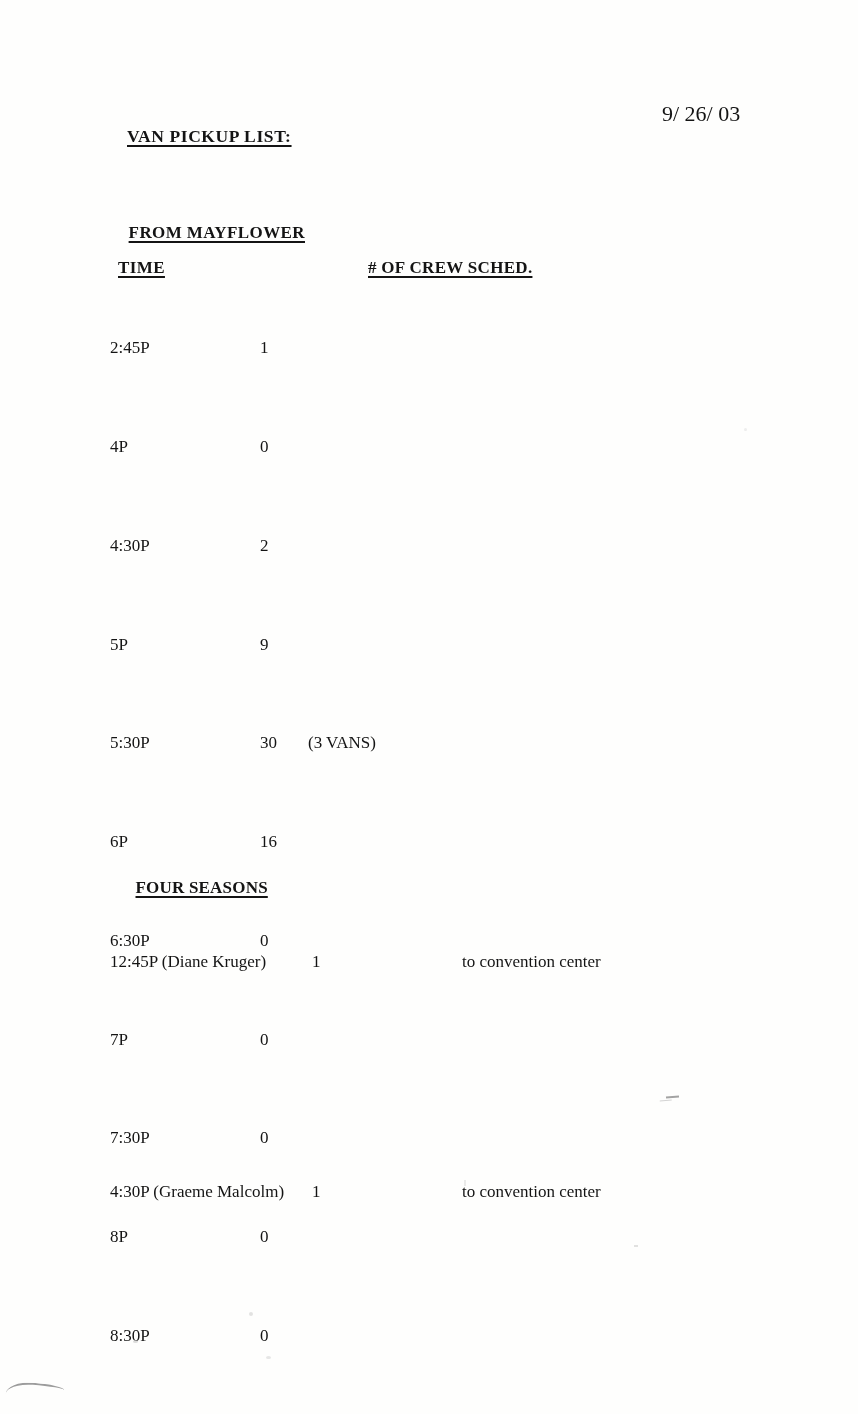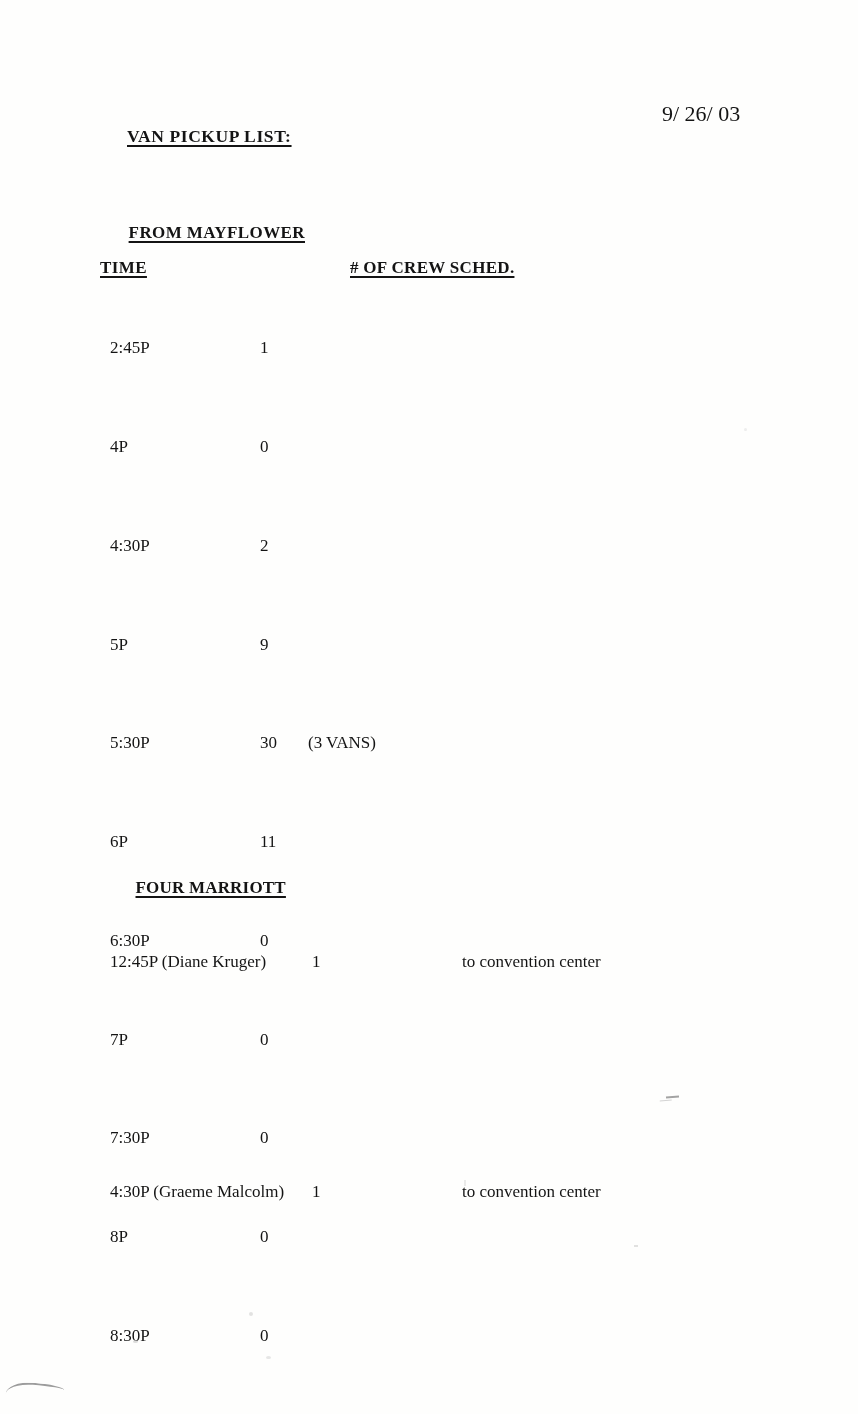--- a/index.html
+++ b/index.html
@@ -52,21 +52,21 @@
     position: absolute;
     top: 200px;
     left: 110px;
     line-height: 22px;
     letter-spacing: 0.4px;
   }
 
   .col-headers {
     position: absolute;
     top: 257px;
-    left: 100px;
+    left: 118px;
     height: 22px;
     line-height: 22px;
     text-align: right;
   }
   .col-time { position: absolute; left: 0; top: 0; letter-spacing: 0.4px; }
   .col-crew { position: absolute; left: 250px; top: 0; letter-spacing: 0.3px; }
 
   .schedule {
     position: absolute;
     top: 289px;
@@ -166,21 +166,21 @@
     </div>
   
     <div class="schedule-row">
       <span>5:30P</span>
       <span>30</span>
       <span>(3 VANS)</span>
     </div>
   
     <div class="schedule-row">
       <span>6P</span>
-      <span>11</span>
+      <span>16</span>
       <span></span>
     </div>
   
     <div class="schedule-row">
       <span>6:30P</span>
       <span>0</span>
       <span></span>
     </div>
   
     <div class="schedule-row">
@@ -207,21 +207,21 @@
       <span></span>
     </div>
   
     
   
     
   </div>
 
   <div class="pickups" id="pickup-sections">
     <div class="pickup-section">
-      <span class="u pickup-heading">FOUR MARRIOTT</span>
+      <span class="u pickup-heading">FOUR SEASONS</span>
       <div class="pickup-row">
         <span>12:45P (Diane Kruger)</span>
         <span>1</span>
         <span>to convention center</span>
       </div>
     </div>
   
     <div class="pickup-section">
       <div class="pickup-row">
         <span>4:30P (Graeme Malcolm)</span>

